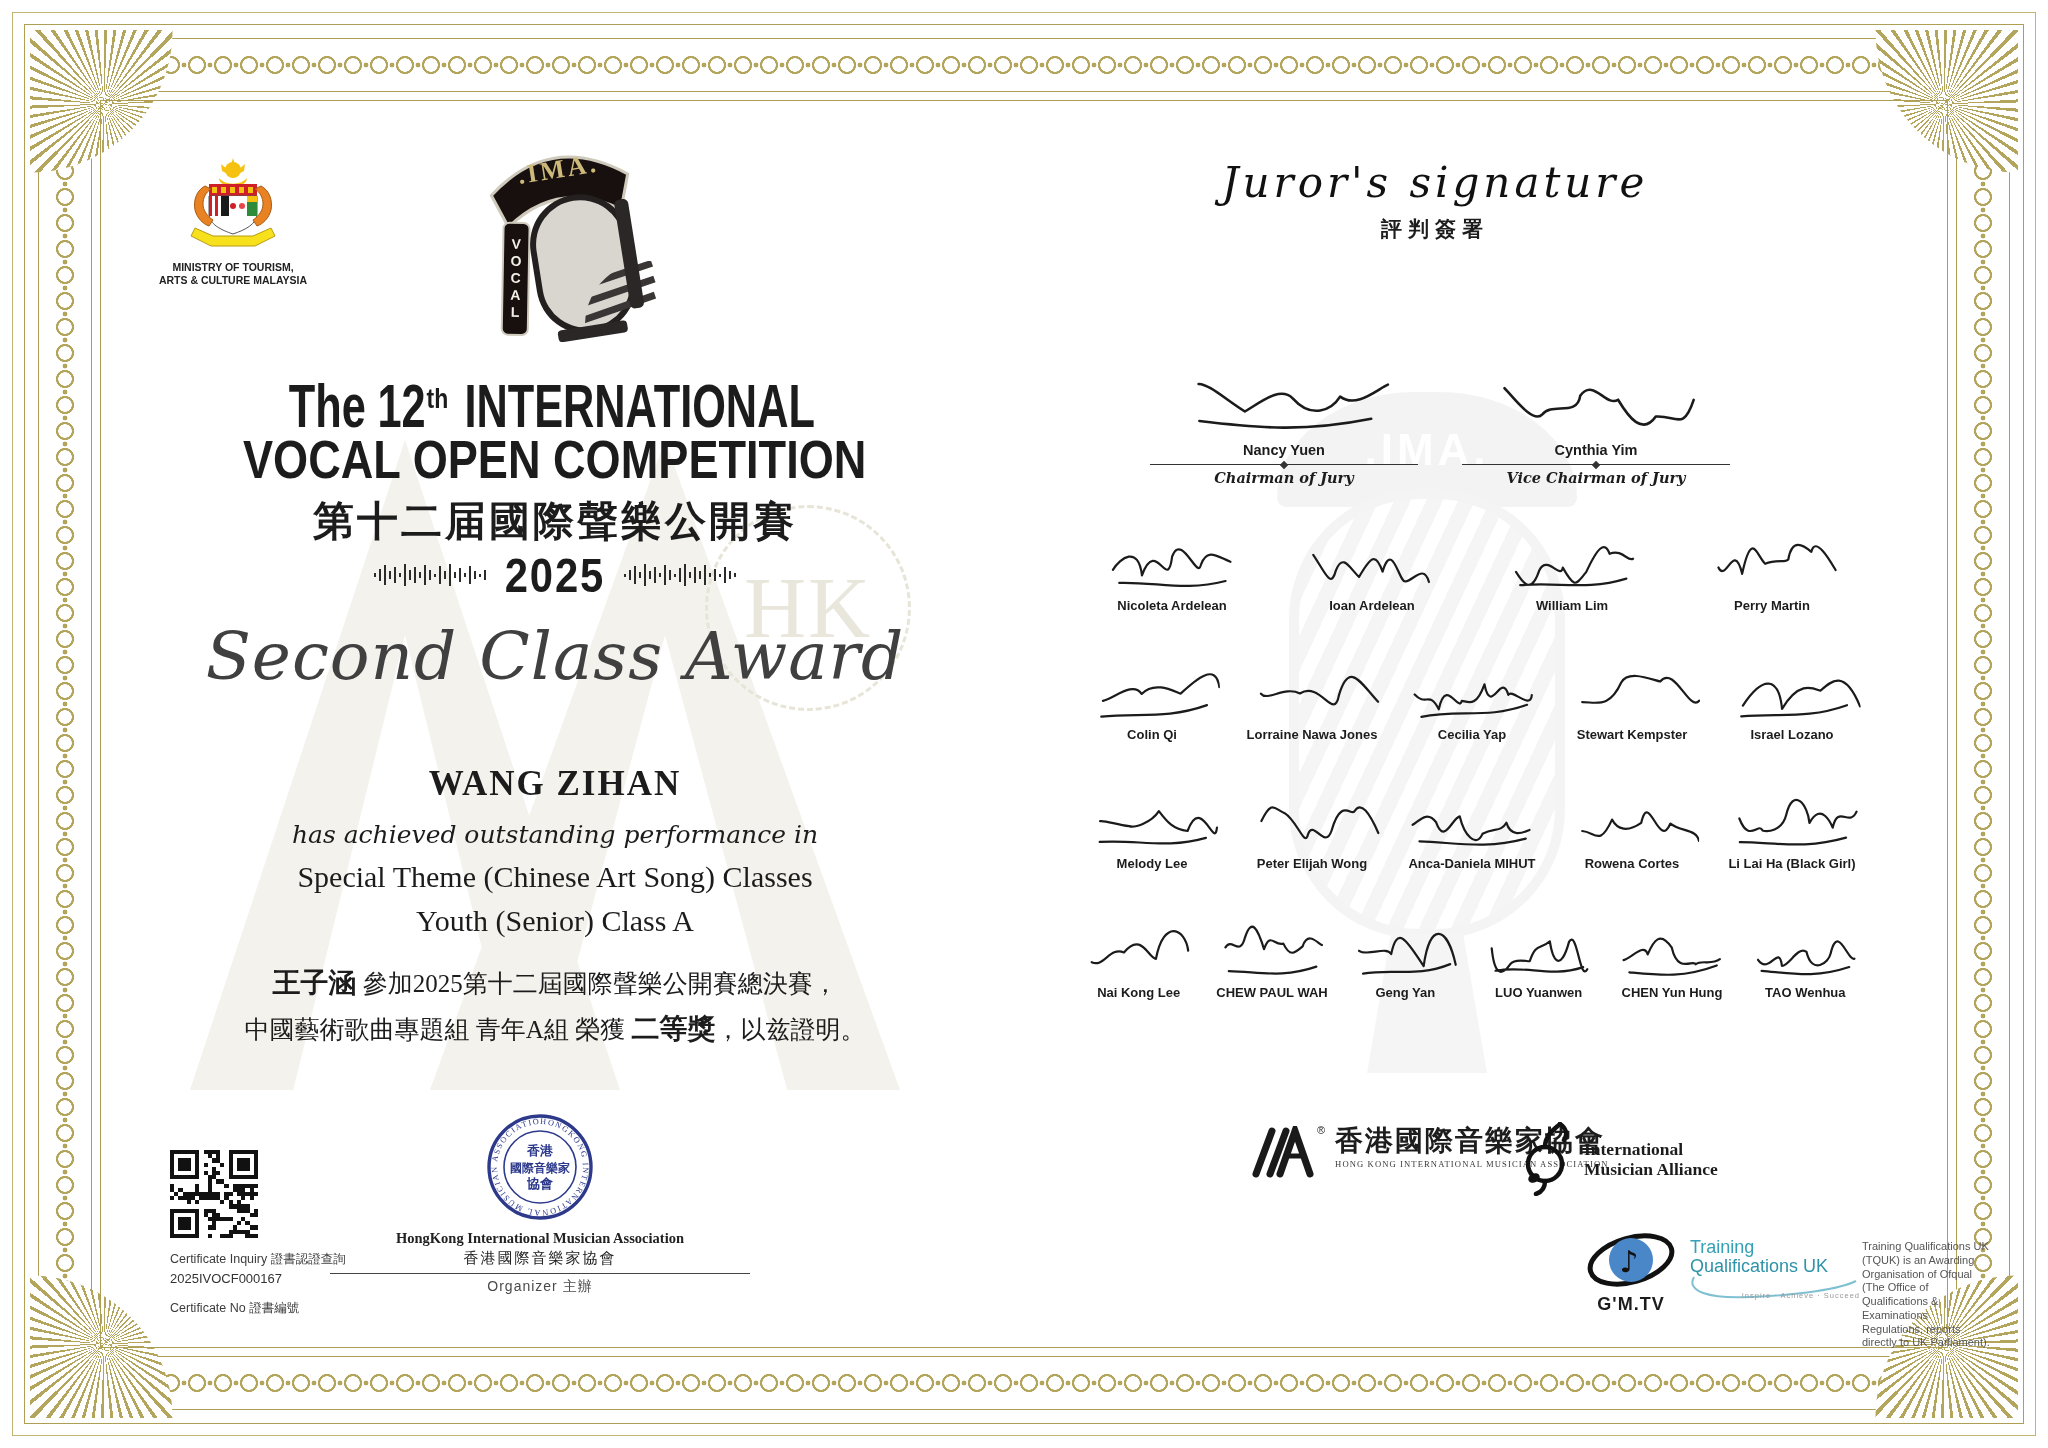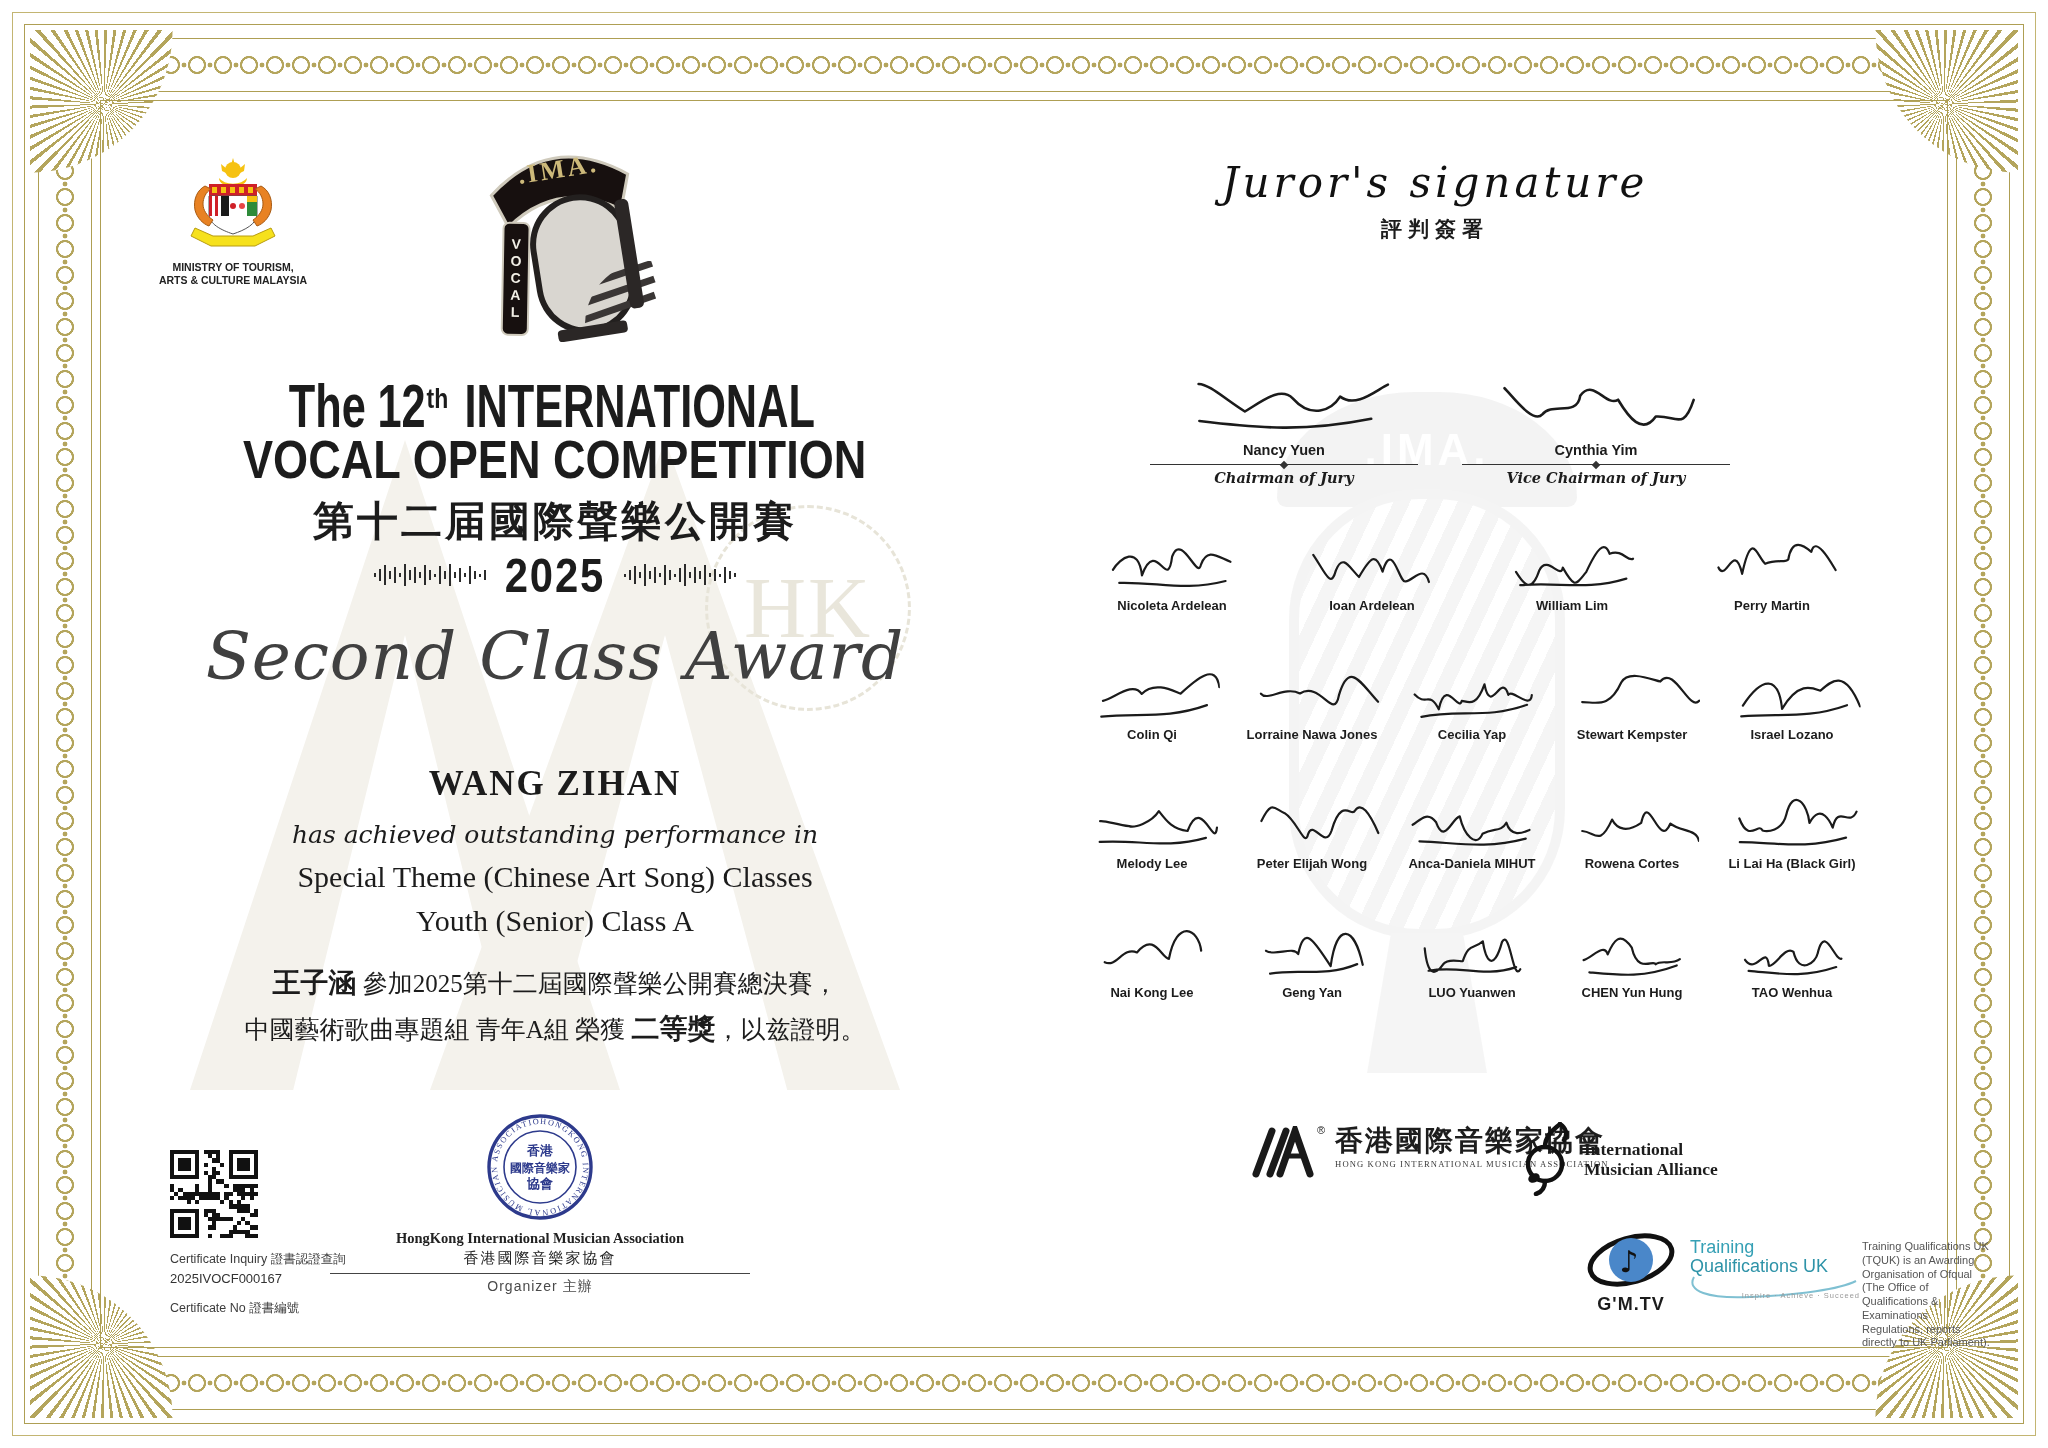--- a/index.html
+++ b/index.html
@@ -585,20 +585,28 @@
         <div class="jcell">
           <div class="jsig">
             <svg width="112" height="70" viewBox="0 0 112 70" style="transform:rotate(1.0deg)">
               <path class="sigstroke" stroke-width="2.2" d="M8.9 48.0 C21.1 53.7,26.5 31.9,41.0 37.7 C58.2 15.8,65.9 43.9,73.1 43.5 C80.3 2.7,102.0 12.5,105.2 34.9"></path>
             </svg>
           </div>
           <div class="jname">Nai Kong Lee</div>
         </div>
         <div class="jcell">
           <div class="jsig">
+            <svg width="112" height="70" viewBox="0 0 112 70" style="transform:rotate(1.6deg)">
+              <path class="sigstroke" stroke-width="2.2" d="M9.4 33.7 C15.7 22.7,24.1 43.7,28.7 23.1 C34.8 2.8,41.0 13.7,48.0 34.3 C53.9 16.0,58.0 31.6,67.2 28.3 C74.0 41.5,78.4 38.0,86.5 30.5 C91.4 14.8,100.9 26.4,105.8 28.7 M13.4 57.4 C44.8 57.2,67.2 63.0,100.8 50.4"></path>
+            </svg>
+          </div>
+          <div class="jname">CHEW PAUL WAH</div>
+        </div>
+        <div class="jcell">
+          <div class="jsig">
             <svg width="112" height="70" viewBox="0 0 112 70" style="transform:rotate(-1.6deg)">
               <path class="sigstroke" stroke-width="2.2" d="M10.0 34.5 C18.6 40.9,37.6 30.0,42.1 38.7 C49.2 8.4,58.4 26.2,74.2 51.6 C81.8 6.7,98.8 11.9,106.3 51.2 M13.4 57.4 C44.8 53.0,67.2 63.0,100.8 50.4"></path>
             </svg>
           </div>
           <div class="jname">Geng Yan</div>
         </div>
         <div class="jcell">
           <div class="jsig">
             <svg width="112" height="70" viewBox="0 0 112 70" style="transform:rotate(2.2deg)">
               <path class="sigstroke" stroke-width="2.2" d="M8.7 35.2 C12.3 60.9,19.0 64.0,27.9 50.1 C32.5 43.6,45.9 47.3,47.2 46.5 C52.9 27.2,57.4 35.0,66.5 25.9 C70.0 44.5,78.2 57.5,85.7 25.7 C93.3 11.8,98.1 66.4,105.0 52.3 M13.4 57.4 C44.8 50.0,67.2 63.0,100.8 50.4"></path>

